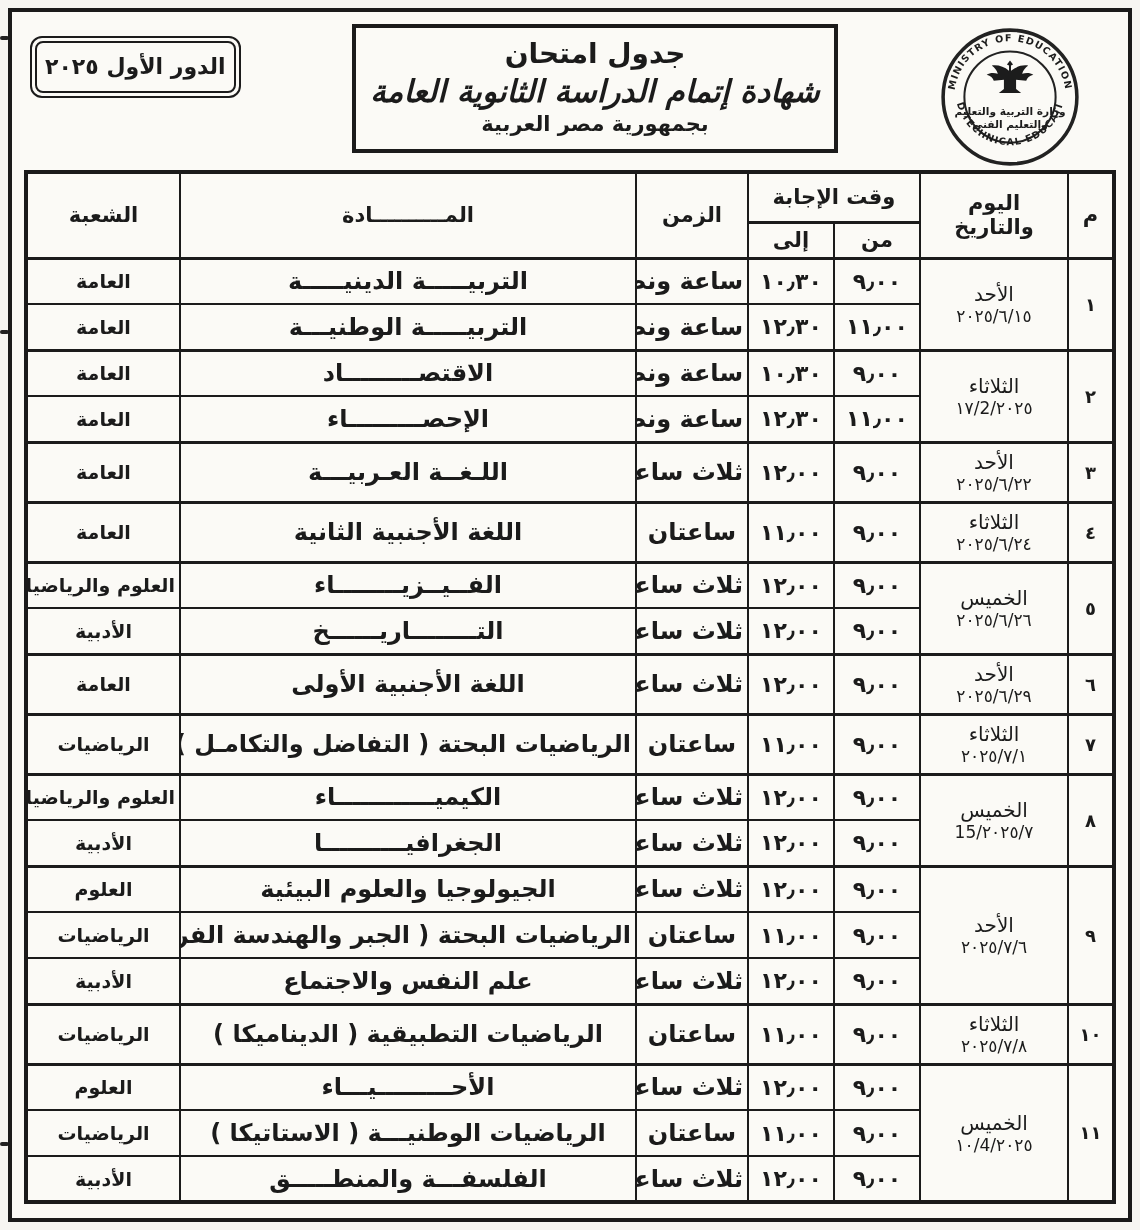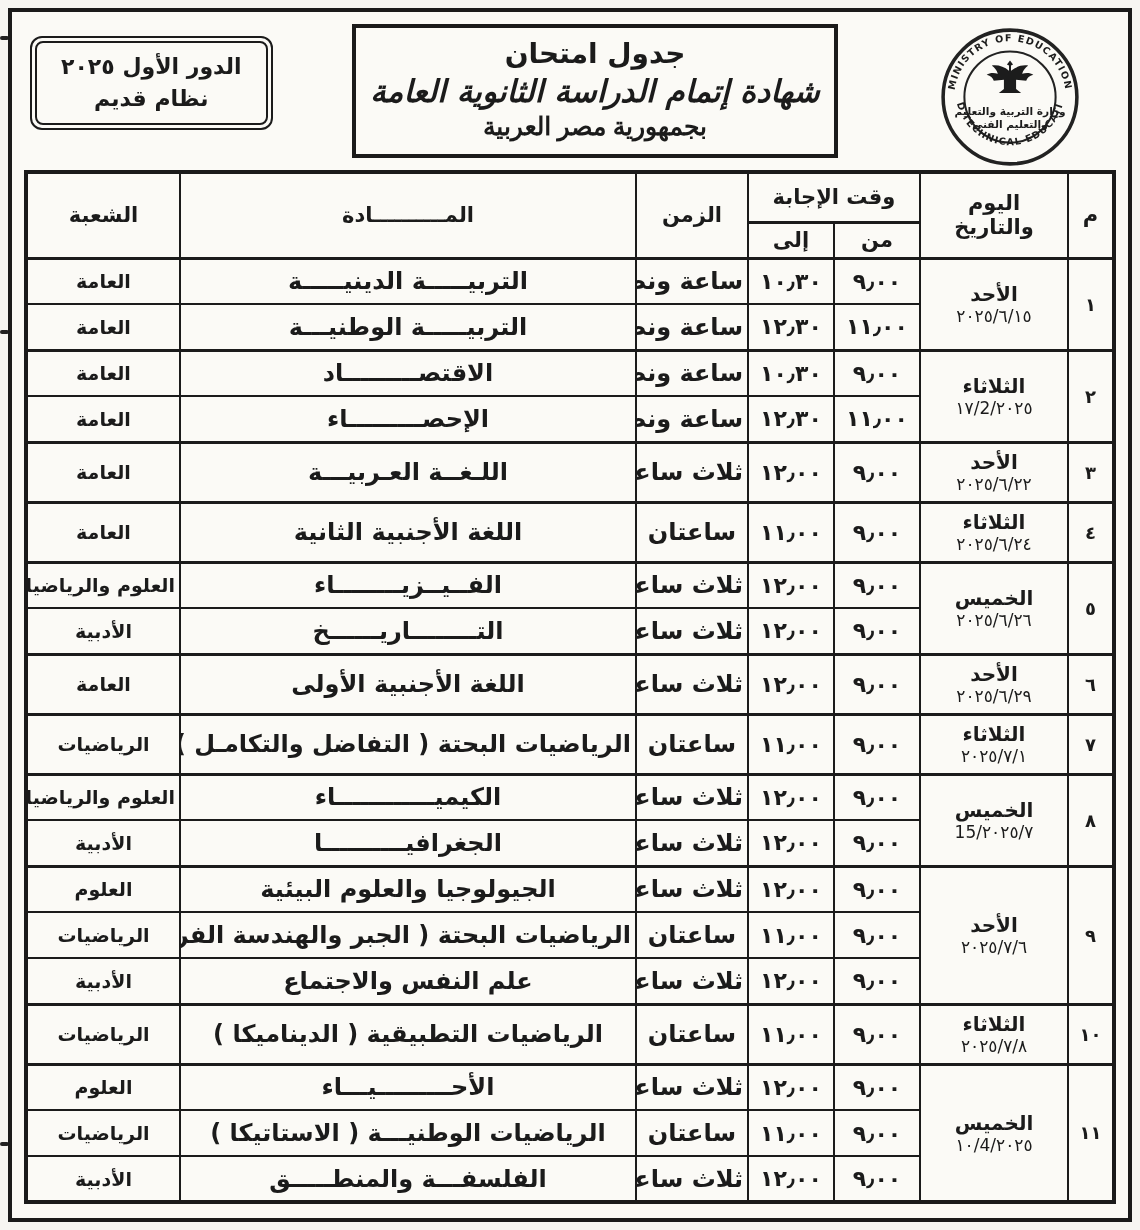--- a/index.html
+++ b/index.html
@@ -34,31 +34,31 @@
   .logo-wrap{width:200px;display:flex;justify-content:center;}
   .title-wrap{flex:1;display:flex;justify-content:center;padding-top:2px;}
   .title-box{
     border:4px solid var(--ink);
     padding:8px 14px 10px;
     text-align:center;
     min-width:440px;
   }
   .title-line1{font-size:28px;font-weight:bold;line-height:1.25;}
   .title-line2{font-size:31px;font-weight:bold;line-height:1.3;font-style:italic;}
-  .title-line3{font-size:25px;font-weight:bold;line-height:1.3;font-family:Liberation Serif, serif;}
+  .title-line3{font-size:21px;font-weight:bold;line-height:1.3;}
   .session-wrap{width:250px;display:flex;justify-content:flex-end;padding-top:14px;}
   .session-outer{
     border:2px solid var(--ink);
     border-radius:12px;
     padding:3px;
   }
   .session-inner{
     border:2px solid var(--ink);
     border-radius:8px;
-    padding:8px 24px;
+    padding:8px 8px;
     text-align:center;
   }
   .session-line{font-size:22px;font-weight:bold;line-height:1.45;white-space:nowrap;}
   
   table{
     width:100%;
     border-collapse:collapse;
     border:4px solid var(--ink);
     table-layout:fixed;
     background:var(--paper);
@@ -72,21 +72,21 @@
     overflow:hidden;
   }
   thead tr.h1{height:50px;}
   thead tr.h2{height:36px;}
   thead th{font-size:21px;border-bottom-width:3px;}
   tbody tr{height:46px;}
   tbody tr.tall{height:60px;}
   tbody tr.group-start td{border-top-width:3px;}
   .index-cell{font-size:18px;}
   .day-cell{line-height:1.2;}
-  .day-name{font-size:20px;font-weight:bold;}
+  .day-name{font-size:20px;font-weight:normal;}
   .day-date{font-size:17px;font-weight:normal;}
   .time-cell{font-size:22px;}
   .duration-cell{font-size:24px;white-space:nowrap;}
   .subject-cell{font-size:24px;white-space:nowrap;}
   .branch-cell{font-size:19px;white-space:nowrap;}
 </style>
 </head>
 <body>
 
 <div class="scan-mark" style="top:36px"></div>
@@ -123,21 +123,20 @@
         <div class="title-line1">جدول امتحان</div>
         <div class="title-line2">شهادة إتمام الدراسة الثانوية العامة</div>
         <div class="title-line3">بجمهورية مصر العربية</div>
       </div>
     </div>
 
     <div class="session-wrap">
       <div class="session-outer">
         <div class="session-inner">
           <div class="session-line">الدور الأول ٢٠٢٥</div>
-          <div class="session-line">نظام قديم</div>
         </div>
       </div>
     </div>
 
   </div>
 
   <table>
     <colgroup>
       <col style="width:46px">
       <col style="width:148px">

